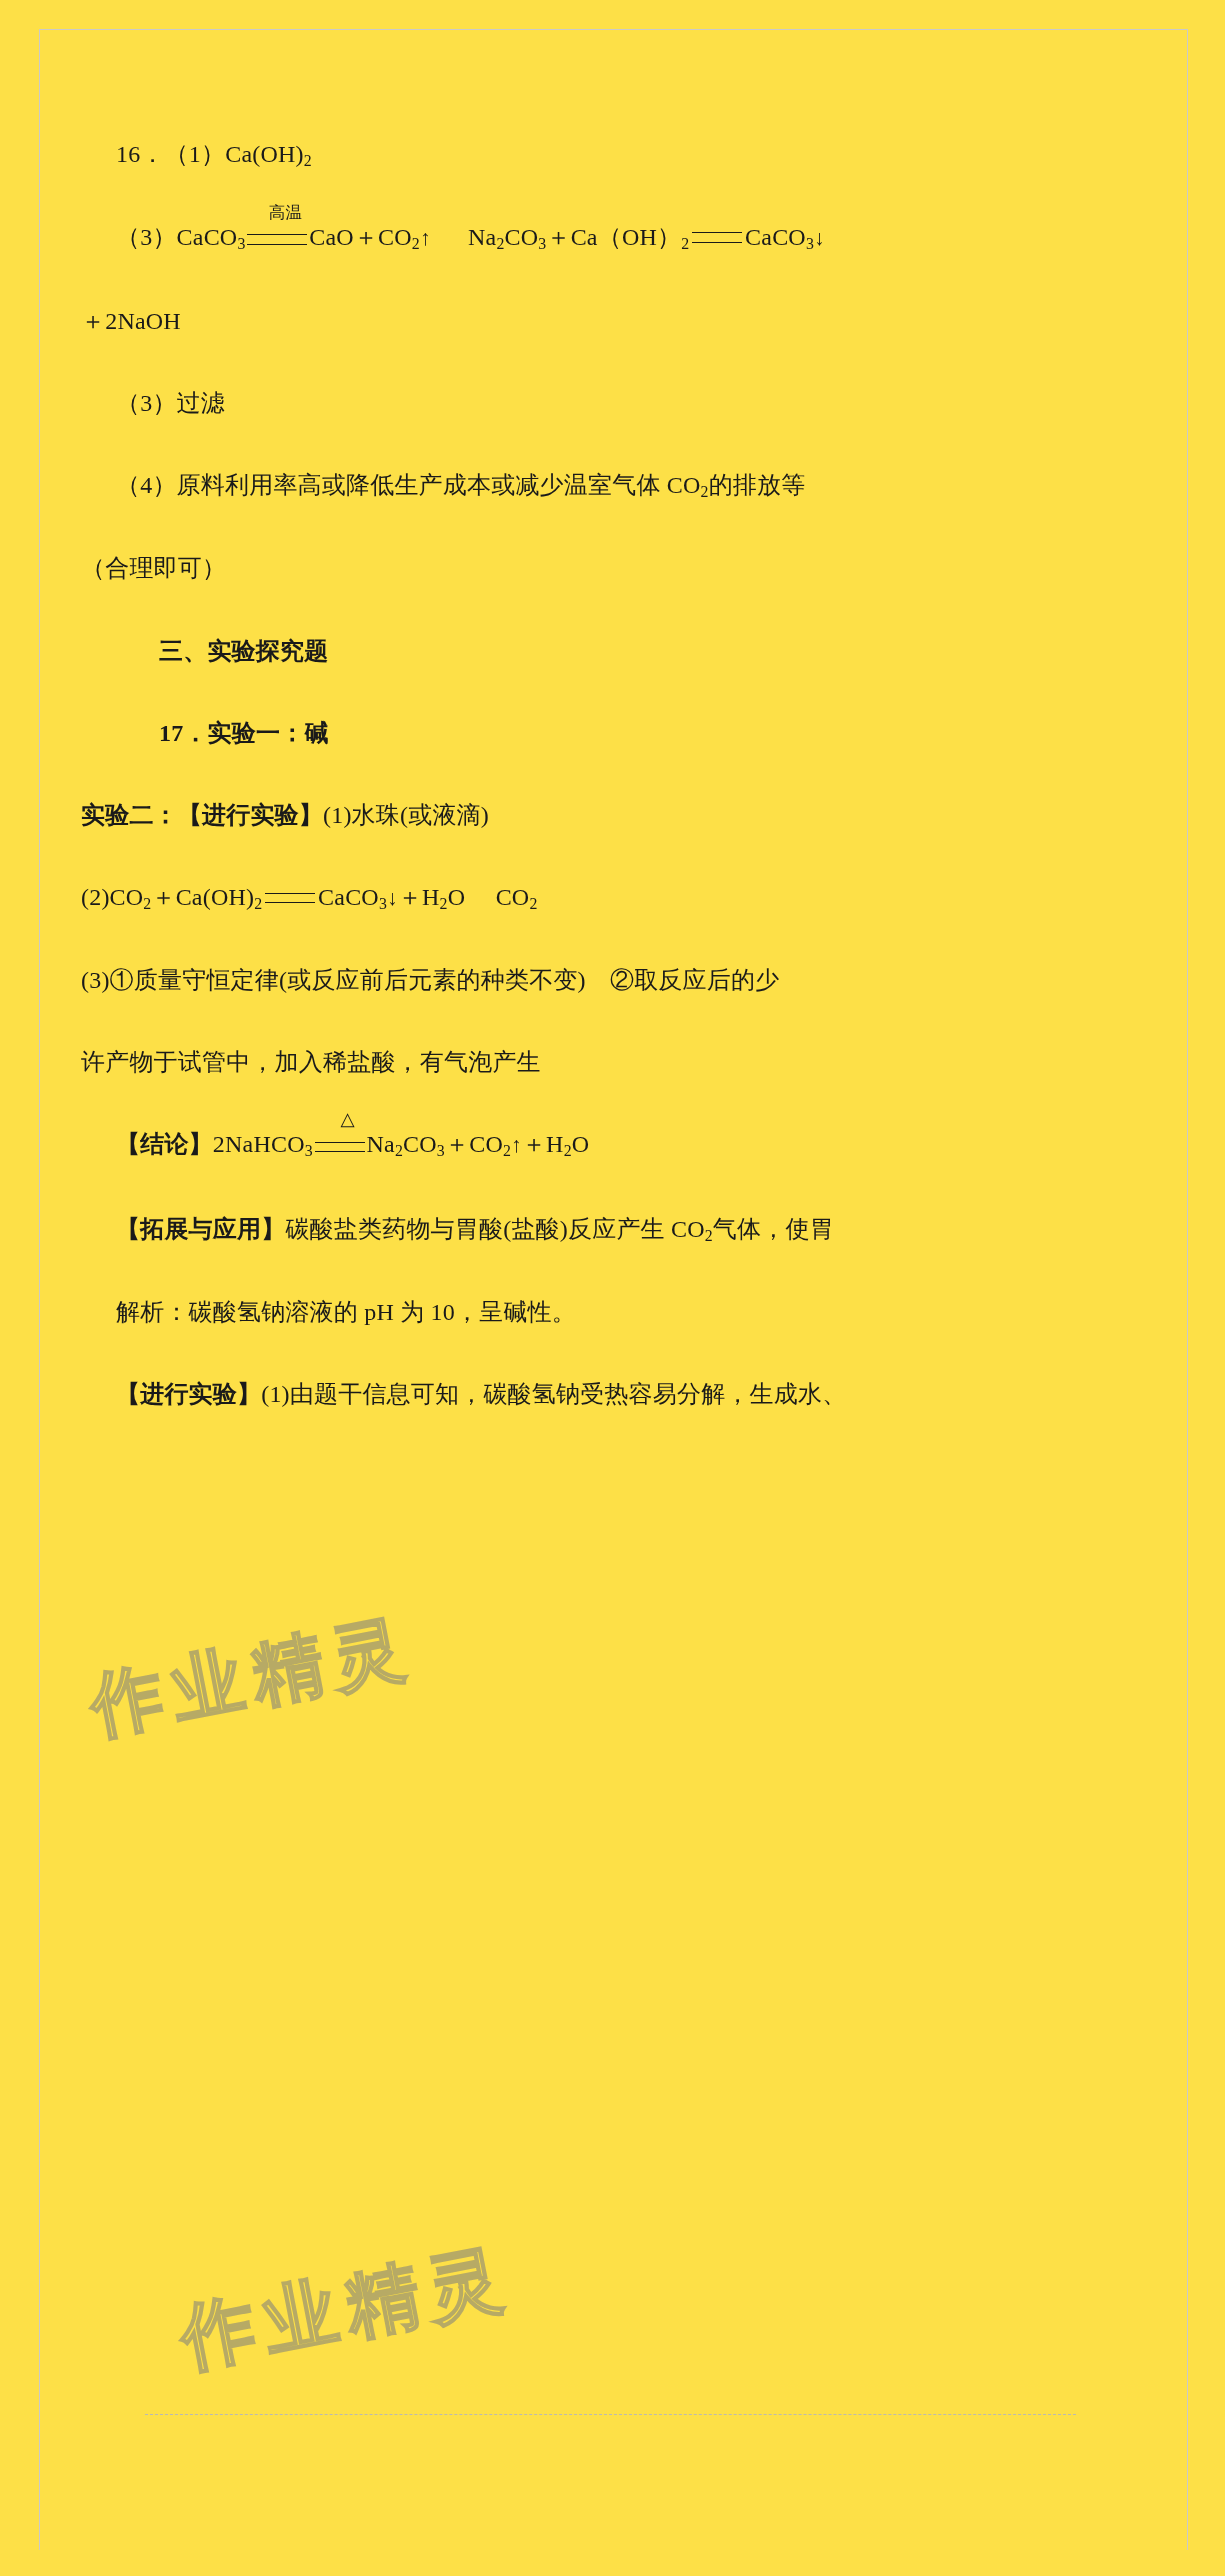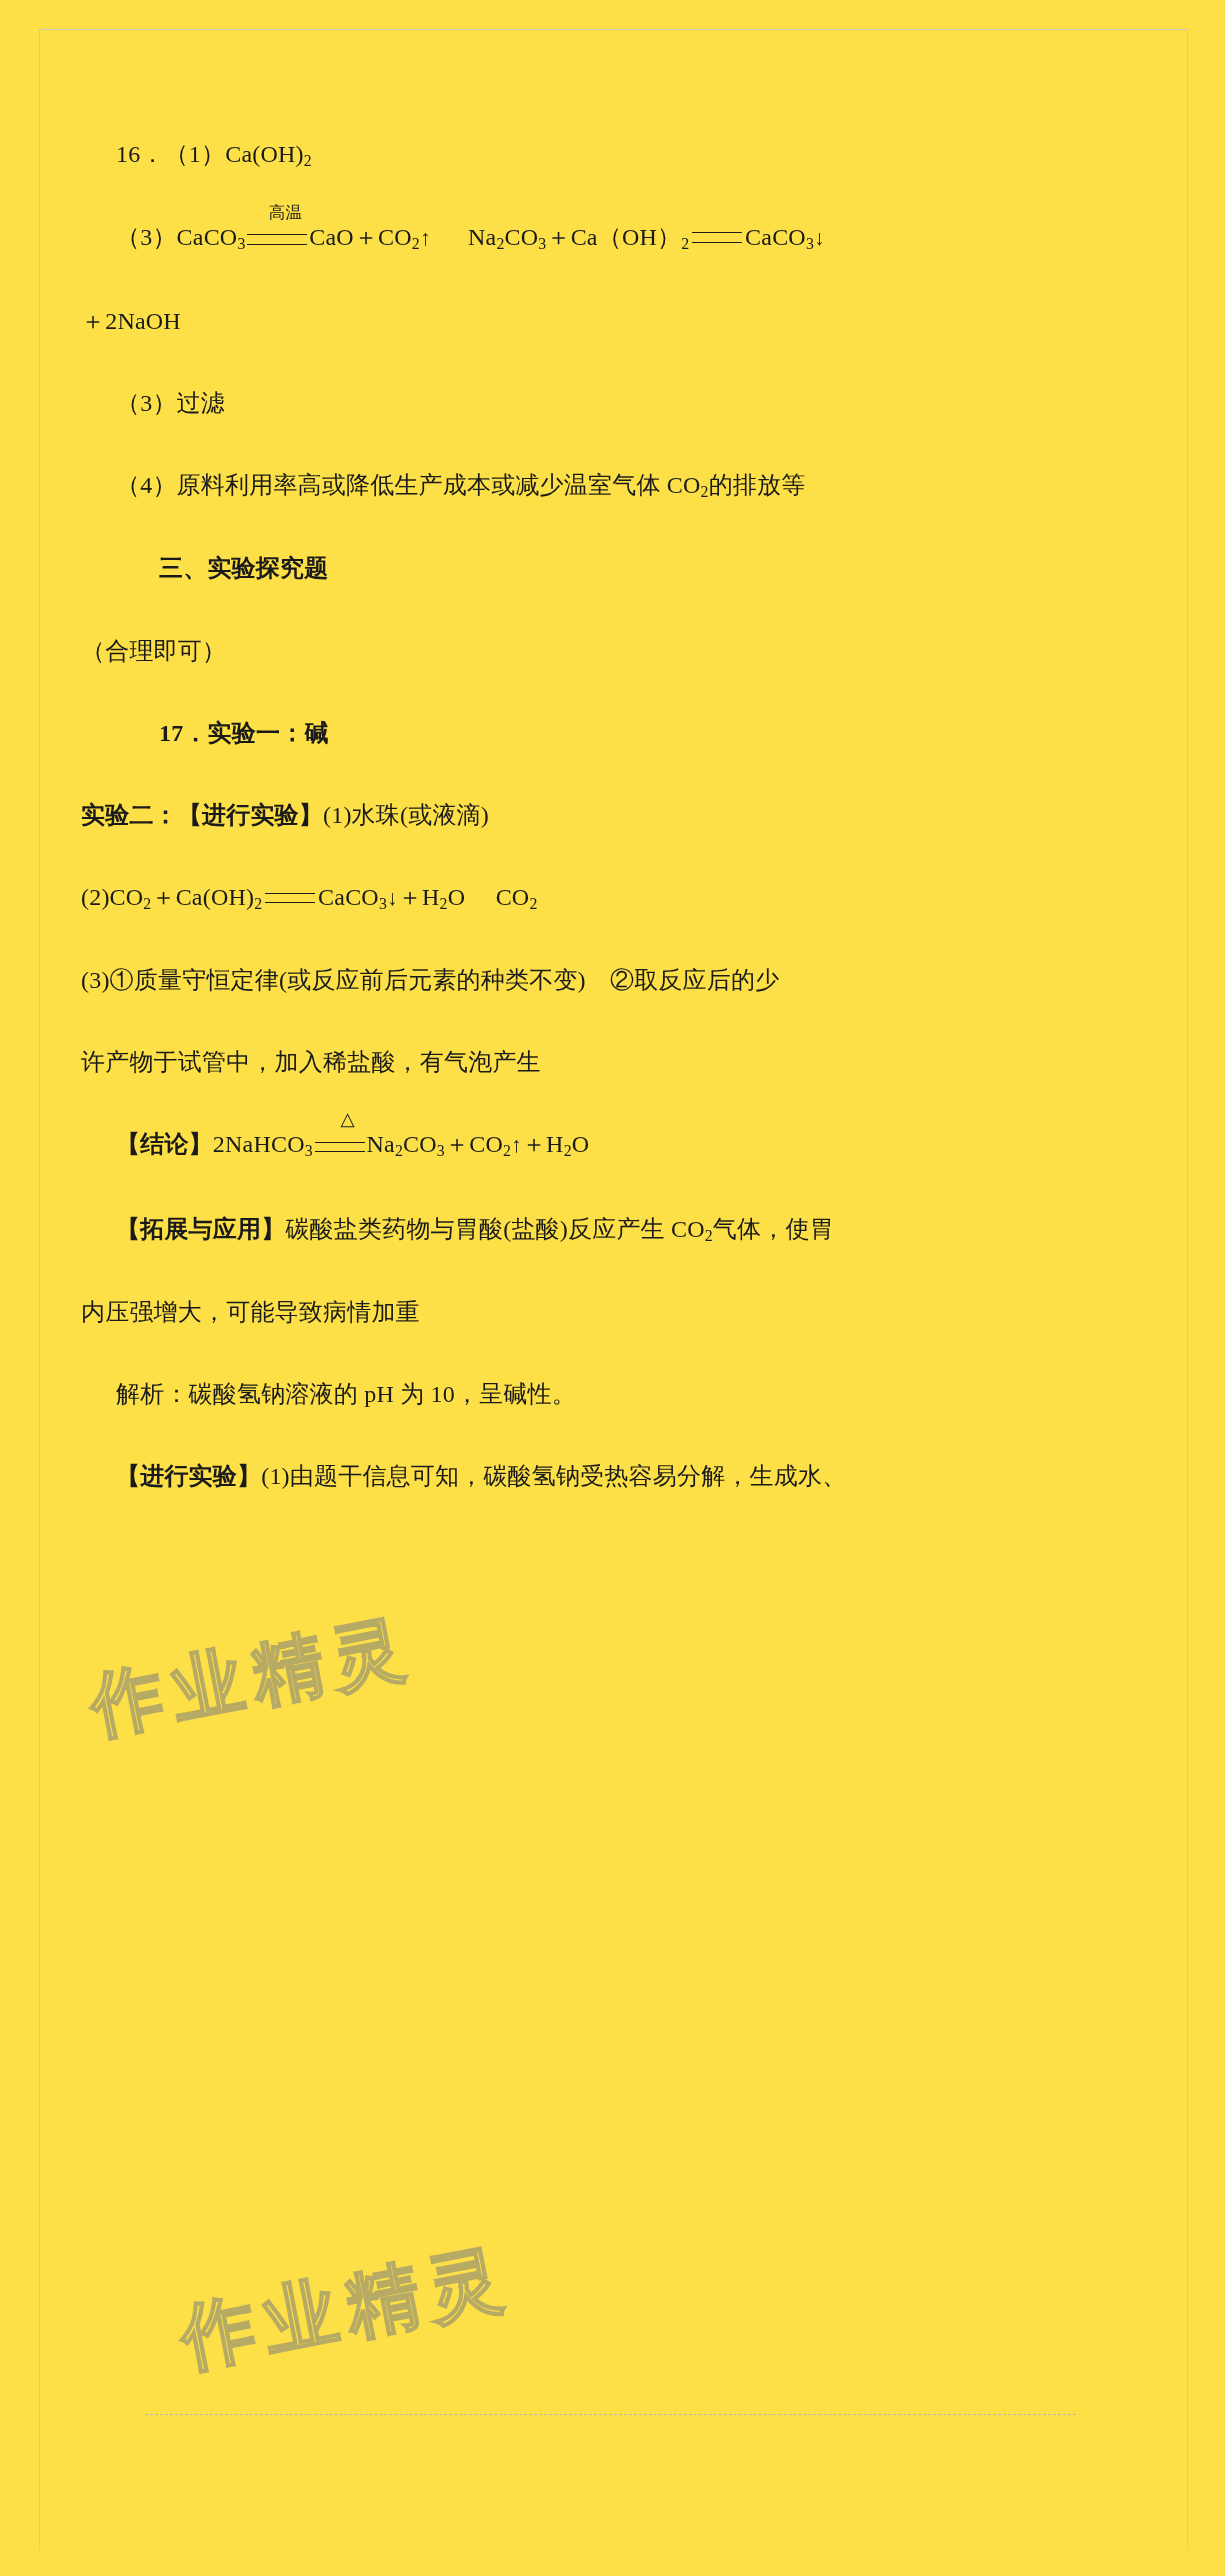--- a/index.html
+++ b/index.html
@@ -171,23 +171,23 @@
     </p>
 
     <p class="line outdent">＋2NaOH</p>
 
     <p class="line">（3）过滤</p>
 
     <p class="line">
       <span>（4）原料利用率高或降低生产成本或减少温室气体 CO</span><sub>2</sub><span>的排放等</span>
     </p>
 
+    <p class="line outdent">（合理即可）</p>
+
     <p class="line heading">三、实验探究题</p>
-
-    <p class="line outdent">（合理即可）</p>
 
     <p class="line heading">17．实验一：碱</p>
 
     <p class="line outdent">
       <span class="bold">实验二：【进行实验】</span><span>(1)水珠(或液滴)</span>
     </p>
 
     <p class="line outdent">
       <span>(2)CO</span><sub>2</sub><span>＋Ca(OH)</span><sub>2</sub><span class="eq"></span><span>CaCO</span><sub>3</sub><span class="arrow-dn">↓</span><span>＋H</span><sub>2</sub><span>O　 CO</span><sub>2</sub>
     </p>
@@ -197,21 +197,20 @@
     <p class="line outdent">许产物于试管中，加入稀盐酸，有气泡产生</p>
 
     <p class="line">
       <span class="bold">【结论】</span><span>2NaHCO</span><sub>3</sub><span class="rxn"><span class="cond tri">△</span><span class="bar short"></span></span><span>Na</span><sub>2</sub><span>CO</span><sub>3</sub><span>＋CO</span><sub>2</sub><span class="arrow-up">↑</span><span>＋H</span><sub>2</sub><span>O</span>
     </p>
 
     <p class="line">
       <span class="bold">【拓展与应用】</span><span>碳酸盐类药物与胃酸(盐酸)反应产生 CO</span><sub>2</sub><span>气体，使胃</span>
     </p>
 
-    <p class="line outdent">内压强增大，可能导致病情加重</p>
 
     <p class="line">解析：碳酸氢钠溶液的 pH 为 10，呈碱性。</p>
 
     <p class="line">
       <span class="bold">【进行实验】</span><span>(1)由题干信息可知，碳酸氢钠受热容易分解，生成水、</span>
     </p>
 
   </div>
 
   <div class="watermark wm1 wm-outline">作业精灵</div>

